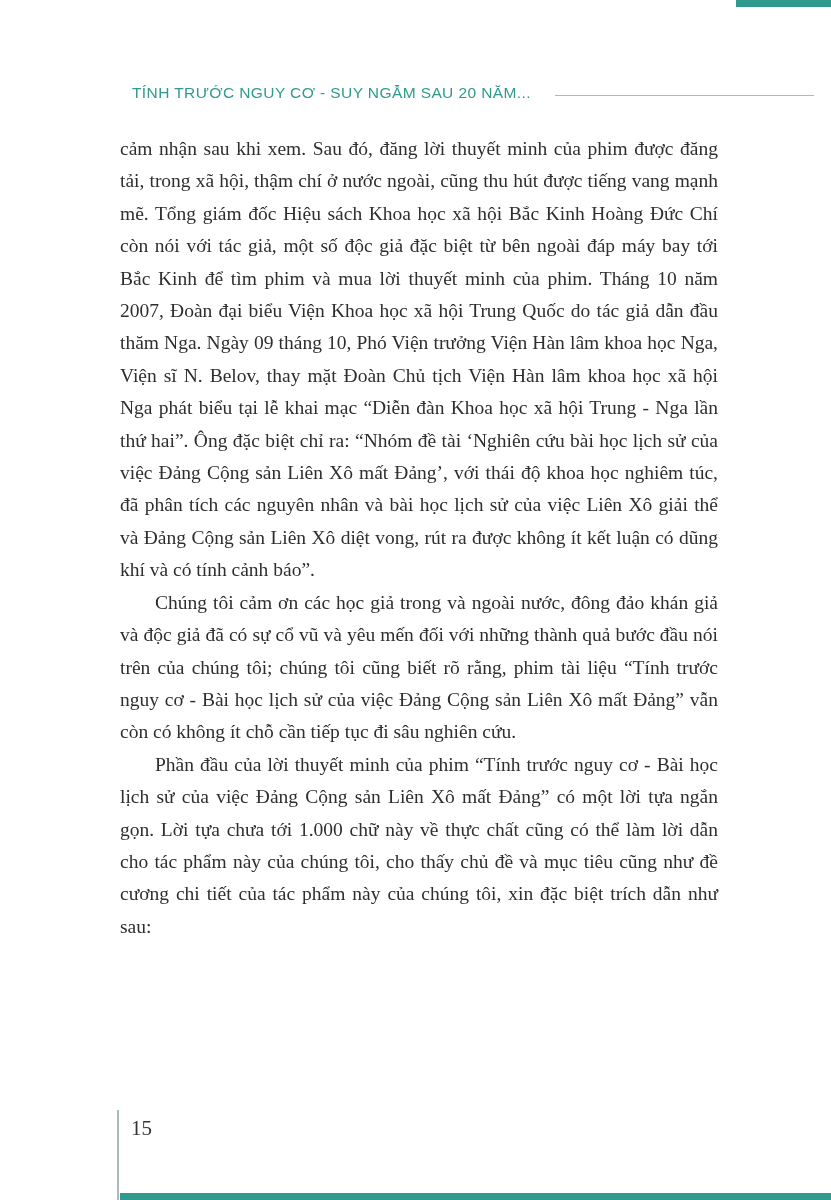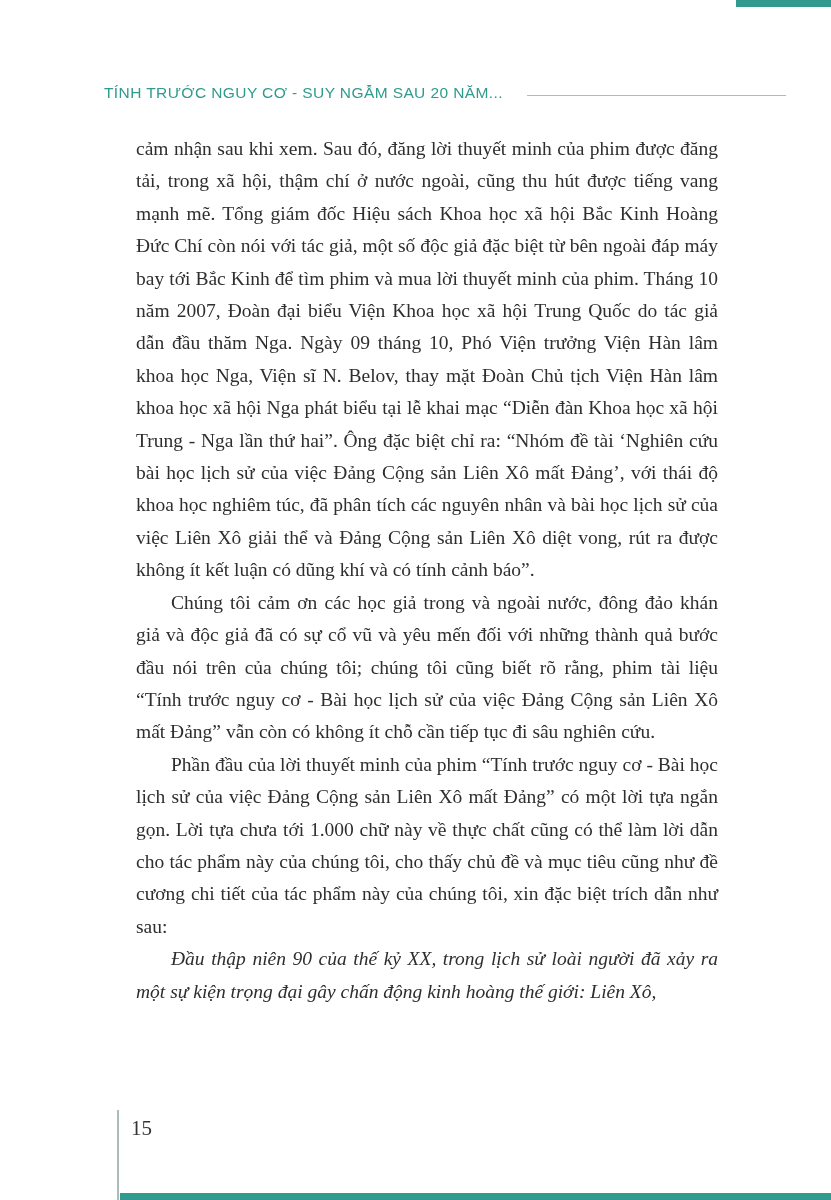--- a/index.html
+++ b/index.html
@@ -37,21 +37,21 @@
     bottom: 0;
     left: 120px;
     right: 0;
     height: 7px;
     background: var(--accent);
   }
 
   
   .running-header {
     position: absolute;
-    left: 104px;
+    left: 132px;
     top: 84px;
     width: 682px;
     display: flex;
     align-items: center;
     gap: 24px;
   }
   .running-header .header-text {
     font-family: "Liberation Sans", sans-serif;
     font-size: 15.5px;
     letter-spacing: 0.4px;
@@ -71,21 +71,20 @@
     left: 120px;
     top: 133px;
     width: 598px;
     font-size: 19.5px;
     line-height: 32.4px;
     text-align: justify;
     color: var(--ink);
   }
   .text-block p.para {
     text-indent: 35px;
-    margin-left: 16px;
   }
   .text-block p.para.no-indent {
     text-indent: 0;
   }
   .text-block p.para.italic {
     font-style: italic;
   }
 
   
   .footer-vertical-rule {
@@ -114,21 +113,20 @@
 
   <header class="running-header">
     <span class="header-text">TÍNH TRƯỚC NGUY CƠ - SUY NGẪM SAU 20 NĂM...</span>
     <span class="header-rule"></span>
   </header>
 
   <main class="text-block">
     <p class="para no-indent">cảm nhận sau khi xem. Sau đó, đăng lời thuyết minh của phim được đăng tải, trong xã hội, thậm chí ở nước ngoài, cũng thu hút được tiếng vang mạnh mẽ. Tổng giám đốc Hiệu sách Khoa học xã hội Bắc Kinh Hoàng Đức Chí còn nói với tác giả, một số độc giả đặc biệt từ bên ngoài đáp máy bay tới Bắc Kinh để tìm phim và mua lời thuyết minh của phim. Tháng 10 năm 2007, Đoàn đại biểu Viện Khoa học xã hội Trung Quốc do tác giả dẫn đầu thăm Nga. Ngày 09 tháng 10, Phó Viện trưởng Viện Hàn lâm khoa học Nga, Viện sĩ N. Belov, thay mặt Đoàn Chủ tịch Viện Hàn lâm khoa học xã hội Nga phát biểu tại lễ khai mạc “Diễn đàn Khoa học xã hội Trung - Nga lần thứ hai”. Ông đặc biệt chỉ ra: “Nhóm đề tài ‘Nghiên cứu bài học lịch sử của việc Đảng Cộng sản Liên Xô mất Đảng’, với thái độ khoa học nghiêm túc, đã phân tích các nguyên nhân và bài học lịch sử của việc Liên Xô giải thể và Đảng Cộng sản Liên Xô diệt vong, rút ra được không ít kết luận có dũng khí và có tính cảnh báo”.</p>
     <p class="para">Chúng tôi cảm ơn các học giả trong và ngoài nước, đông đảo khán giả và độc giả đã có sự cổ vũ và yêu mến đối với những thành quả bước đầu nói trên của chúng tôi; chúng tôi cũng biết rõ rằng, phim tài liệu “Tính trước nguy cơ - Bài học lịch sử của việc Đảng Cộng sản Liên Xô mất Đảng” vẫn còn có không ít chỗ cần tiếp tục đi sâu nghiên cứu.</p>
     <p class="para">Phần đầu của lời thuyết minh của phim “Tính trước nguy cơ - Bài học lịch sử của việc Đảng Cộng sản Liên Xô mất Đảng” có một lời tựa ngắn gọn. Lời tựa chưa tới 1.000 chữ này về thực chất cũng có thể làm lời dẫn cho tác phẩm này của chúng tôi, cho thấy chủ đề và mục tiêu cũng như đề cương chi tiết của tác phẩm này của chúng tôi, xin đặc biệt trích dẫn như sau:</p>
-    <p class="para italic">Đầu thập niên 90 của thế kỷ XX, trong lịch sử loài người đã xảy ra một sự kiện trọng đại gây chấn động kinh hoàng thế giới: Liên Xô,</p>
   </main>
 
   <span class="footer-vertical-rule"></span>
   <span class="page-number">15</span>
 
   <div class="bottom-accent-bar"></div>
 
 </div>
 
 </body></html>

